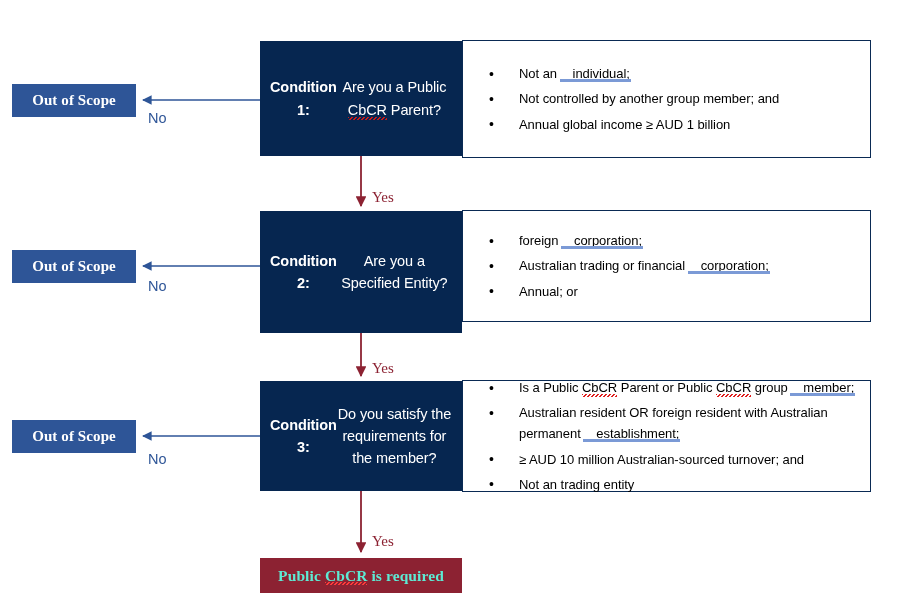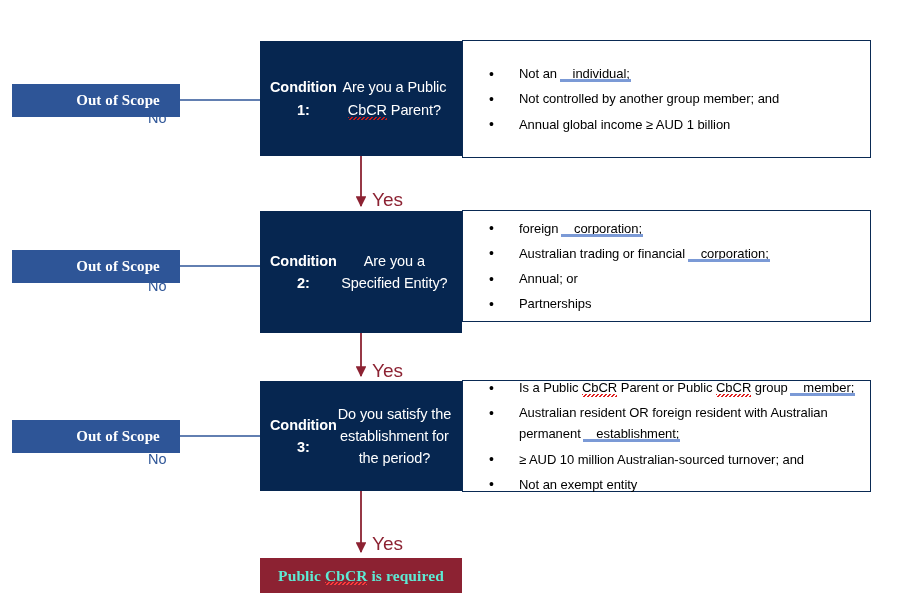--- a/index.html
+++ b/index.html
@@ -143,21 +143,20 @@
     height: 33px;
     background: #2e5597;
     color: #ffffff;
     display: flex;
     align-items: center;
     justify-content: center;
     font-family: "Liberation Serif", serif;
     font-weight: bold;
     font-size: 15px;
     letter-spacing: 0.1px;
-    padding-left: 44px;
   }
 
   
   .result-box {
     position: absolute;
     left: 260px;
     top: 558px;
     width: 202px;
     height: 35px;
     background: #8c2232;
@@ -181,22 +180,22 @@
   .conn-svg {
     position: absolute;
     left: 0;
     top: 0;
     width: 897px;
     height: 609px;
     pointer-events: none;
   }
   .edge-label {
     position: absolute;
-    font-family: Liberation Sans, sans-serif;
-    font-size: 19px;
+    font-family: Liberation Serif, serif;
+    font-size: 15px;
     line-height: 1;
   }
   .label-no {
     color: #2e5597;
     font-family: "Liberation Sans", sans-serif;
     font-size: 14.5px;
   }
   .label-yes {
     color: #8c2232;
   }
@@ -251,34 +250,33 @@
 
   <div class="cond-box" style="top:211px; height:122px;">
     <span class="cond-title">Condition 2:</span>
     <span class="cond-question">Are you a Specified Entity?</span>
   </div>
   <div class="bullet-box" style="top:210px; height:112px;">
     <ul class="bullet-list">
       <li>foreign <span class="hl">corporation;</span></li>
       <li>Australian trading or financial <span class="hl">corporation;</span></li>
       <li>Annual; or</li>
-      <li>Partnerships</li>
     </ul>
   </div>
 
   <div class="cond-box" style="top:381px; height:110px;justify-content:flex-end;">
     <span class="cond-title">Condition 3:</span>
-    <span class="cond-question">Do you satisfy the establishment for the period?</span>
+    <span class="cond-question">Do you satisfy the requirements for the member?</span>
   </div>
   <div class="bullet-box" style="top:380px; height:112px;">
     <ul class="bullet-list">
       <li>Is a Public <span class="sq">CbCR</span> Parent or Public <span class="sq">CbCR</span> group <span class="hl">member;</span></li>
       <li>Australian resident OR foreign resident with Australian permanent <span class="hl">establishment;</span></li>
       <li>≥ AUD 10 million Australian-sourced turnover; and</li>
-      <li>Not an exempt entity</li>
+      <li>Not an trading entity</li>
     </ul>
   </div>
 
   <div class="result-box">
     <span>Public <span class="sq">CbCR</span> is required</span>
   </div>
 
 </div>
 
 </body></html>

